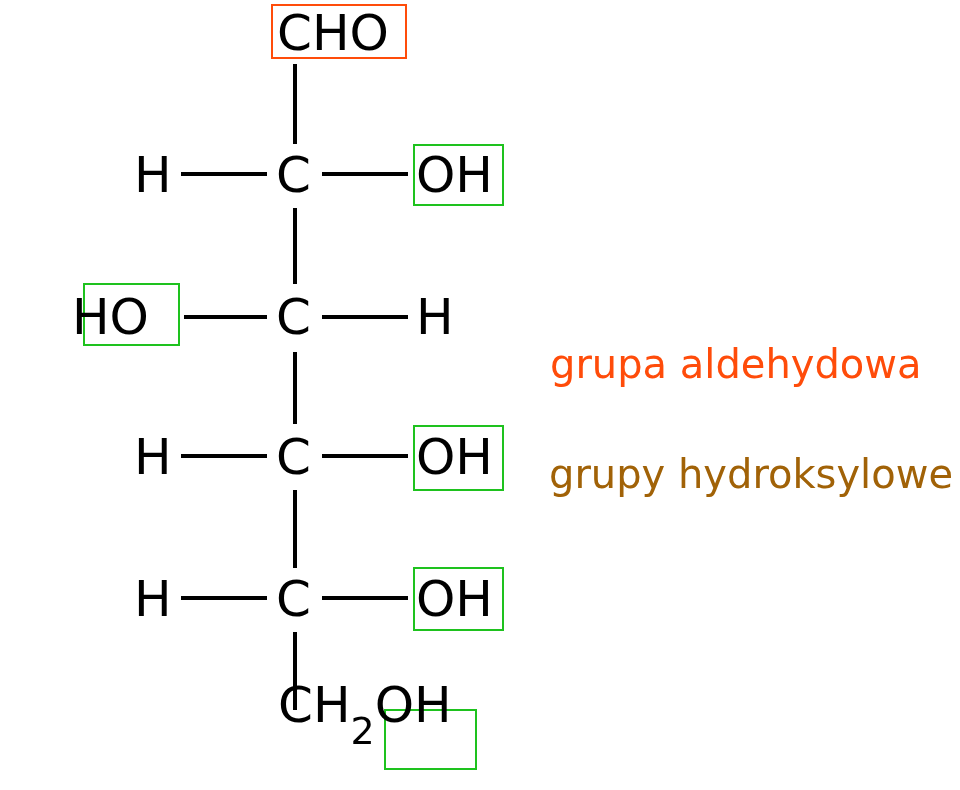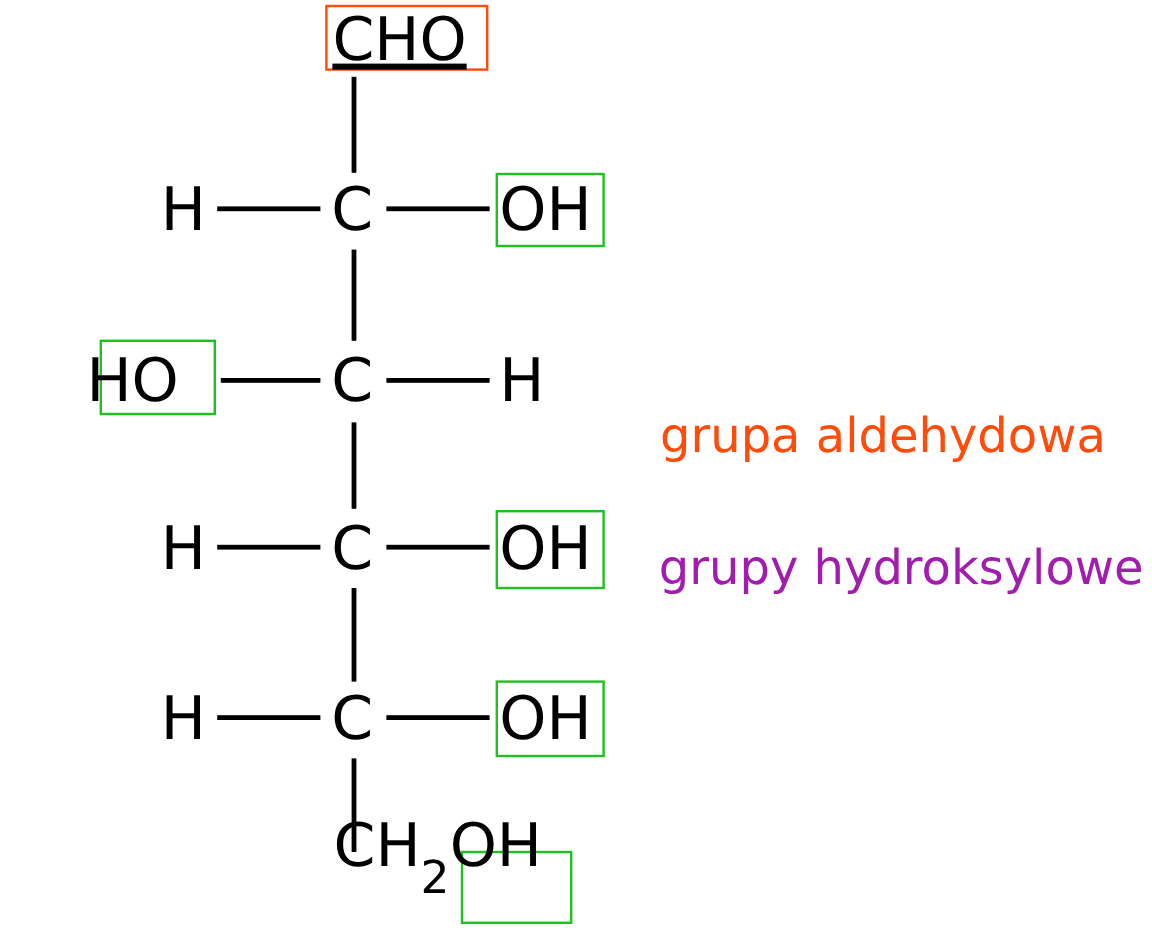--- a/index.html
+++ b/index.html
@@ -11,21 +11,21 @@
   .box { position:absolute; box-sizing:border-box; border:2px solid; }
   .box.orange { border-color:#ff4c0a; }
   .box.green { border-color:#1ec21e; }
   .legend { position:absolute; font-size:40px; line-height:1; white-space:nowrap;margin-top:12px; }
   sub.s { font-size:38px; vertical-align:-22px; line-height:0; }
 </style>
 </head>
 <body>
 
 <div class="box orange" style="left:271px; top:4px; width:136px; height:55px;"></div>
-<div class="atom" style="left:277px; top:8px;text-decoration:underline;">CHO</div>
+<div class="atom" style="left:277px; top:8px;">CHO</div>
 
 <div class="bond-v" style="left:293px; top:64px; height:80px;"></div>
 <div class="bond-v" style="left:293px; top:208px; height:76px;"></div>
 <div class="bond-v" style="left:293px; top:352px; height:72px;"></div>
 <div class="bond-v" style="left:293px; top:490px; height:78px;"></div>
 <div class="bond-v" style="left:293px; top:632px; height:78px;"></div>
 
 <div class="atom" style="left:134px; top:150px;">H</div>
 <div class="bond-h" style="left:181px; top:172px; width:86px;"></div>
 <div class="atom" style="left:276px; top:150px;">C</div>
@@ -51,13 +51,13 @@
 <div class="bond-h" style="left:181px; top:596px; width:86px;"></div>
 <div class="atom" style="left:276px; top:574px;">C</div>
 <div class="bond-h" style="left:322px; top:596px; width:86px;"></div>
 <div class="box green" style="left:413px; top:567px; width:91px; height:64px;"></div>
 <div class="atom" style="left:416px; top:574px;">OH</div>
 
 <div class="box green" style="left:384px; top:709px; width:93px; height:61px;"></div>
 <div class="atom" style="left:278px; top:680px;"><span>CH</span><sub class="s">2</sub><span>OH</span></div>
 
 <div class="legend" style="left:550px; top:332px; color:#ff4c0a;">grupa aldehydowa</div>
-<div class="legend" style="left:549px; top:442px; color:#a21caf;">grupy hydroksylowe</div>
+<div class="legend" style="left:549px; top:442px; color:#a16207;">grupy hydroksylowe</div>
 
 </body></html>

